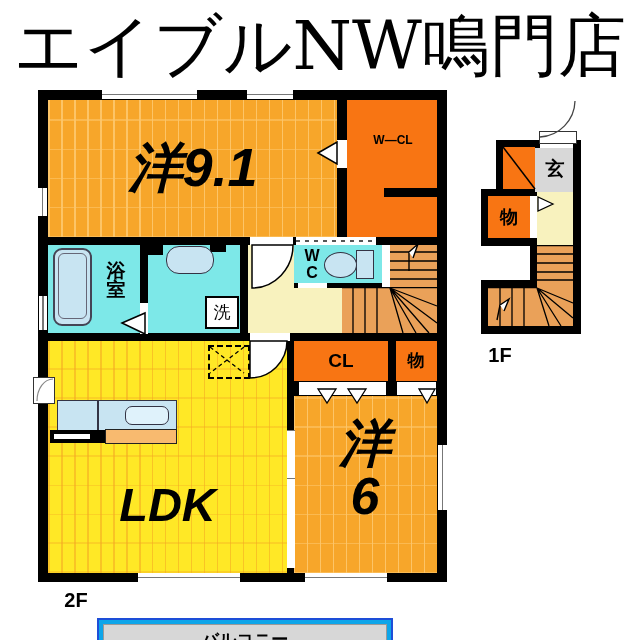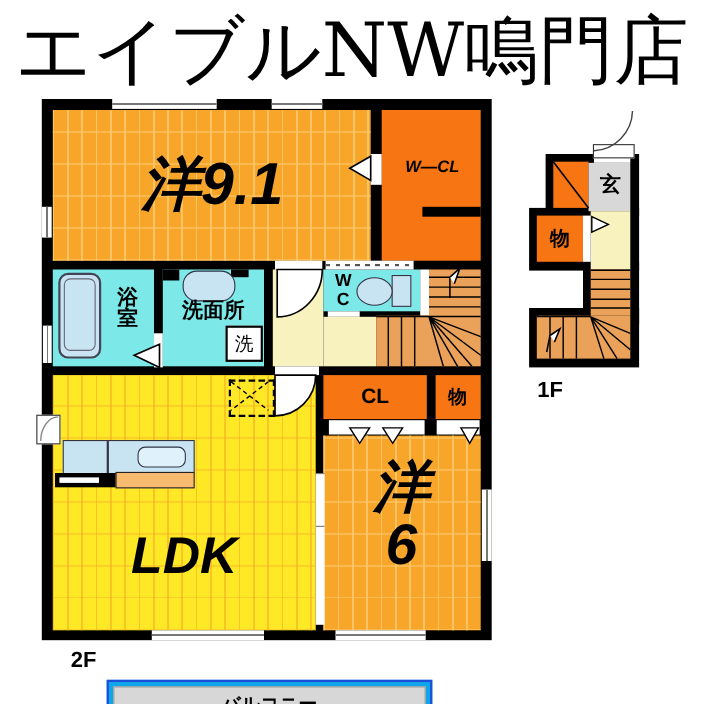--- a/index.html
+++ b/index.html
@@ -106,26 +106,25 @@
   <div class="abs fix" style="left:57px;top:400px;width:118px;height:29px;">
      <div style="position:absolute;left:39px;top:0;width:1.5px;height:100%;background:#334;"></div>
   </div>
   <div class="abs" style="left:125px;top:406px;width:42px;height:17px;background:#DFF2FB;border:1.5px solid #334;border-radius:7px;"></div>
   <div class="abs" style="left:105px;top:429px;width:70px;height:13px;background:#F8BA6F;border:1.5px solid #222;"></div>
   <div class="abs wall" style="left:50px;top:430px;width:55px;height:13px;"></div>
   <div class="abs white" style="left:54px;top:434px;width:36px;height:5px;"></div>
   <div class="abs fridge" style="left:208px;top:345px;width:38px;height:30px;"></div>
 
   <div class="abs lbl big" style="left:88px;top:134px;width:210px;height:68px;font-size:54px;">洋9.1</div>
-  <div class="abs lbl" style="left:352px;top:140px;width:82px;height:24px;font-size:15px;font-weight:600;font-style:italic;">W—CL</div>
+  <div class="abs lbl" style="left:352px;top:128px;width:82px;height:24px;font-size:12px;font-weight:600;">W—CL</div>
   <div class="abs lbl" style="left:103px;top:252px;width:26px;height:56px;font-size:19px;font-weight:600;flex-direction:column;">
     <span>浴</span>
     <span>室</span>
   </div>
-  <div class="abs lbl" style="left:152px;top:272px;width:84px;height:22px;font-size:19px;font-weight:600;">洗面所</div>
   <div class="abs lbl" style="left:302px;top:247px;width:20px;height:35px;font-size:16px;font-weight:600;flex-direction:column;">
     <span>W</span>
     <span>C</span>
   </div>
   <div class="abs lbl" style="left:316px;top:350px;width:50px;height:22px;font-size:19px;font-weight:600;">CL</div>
   <div class="abs lbl" style="left:403px;top:351px;width:26px;height:20px;font-size:17px;font-weight:600;">物</div>
   <div class="abs lbl big" style="left:75px;top:445px;width:185px;height:120px;font-size:47px;flex-direction:column;align-items:center;">
     <span>LDK</span>
   </div>
   <div class="abs lbl big" style="left:330px;top:405px;width:70px;height:130px;font-size:52px;flex-direction:column;">

